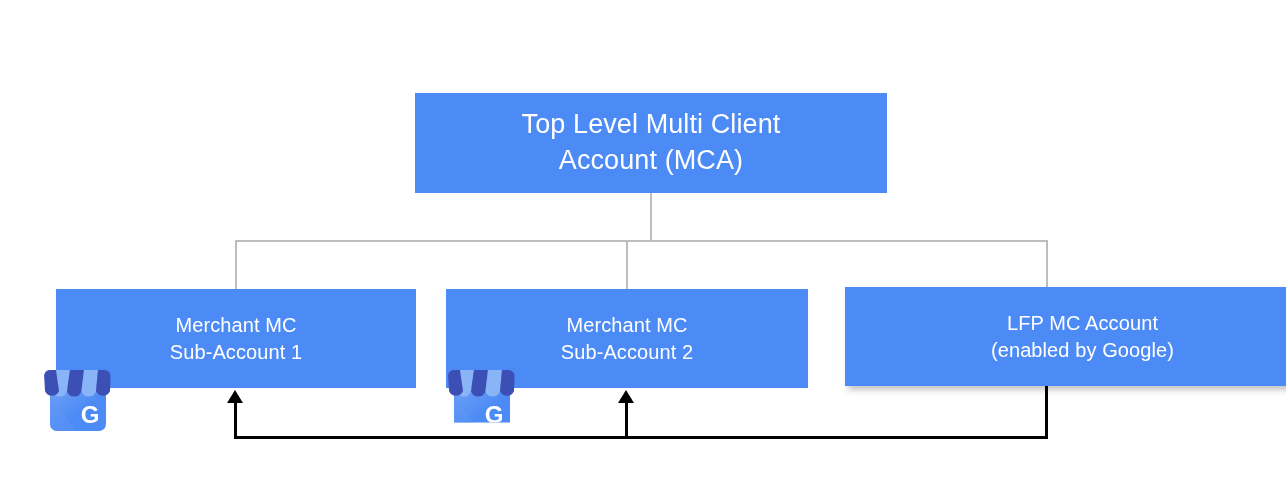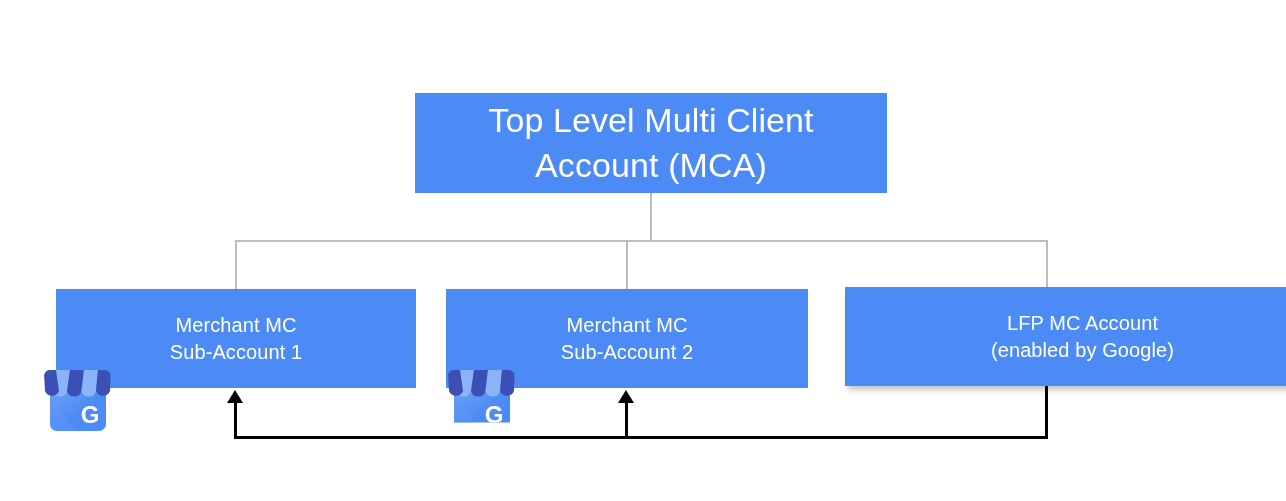--- a/index.html
+++ b/index.html
@@ -37,21 +37,21 @@
   .node-box .node-label {
     white-space: pre-line;
     display: block;
   }
 
   #box-mca {
     left: 415px;
     top: 93px;
     width: 472px;
     height: 100px;
-    font-size: 34px;
+    font-size: 27px;
   }
   #box-sub1 {
     left: 56px;
     top: 289px;
     width: 360px;
     height: 99px;
   }
   #box-sub2 {
     left: 446px;
     top: 289px;

